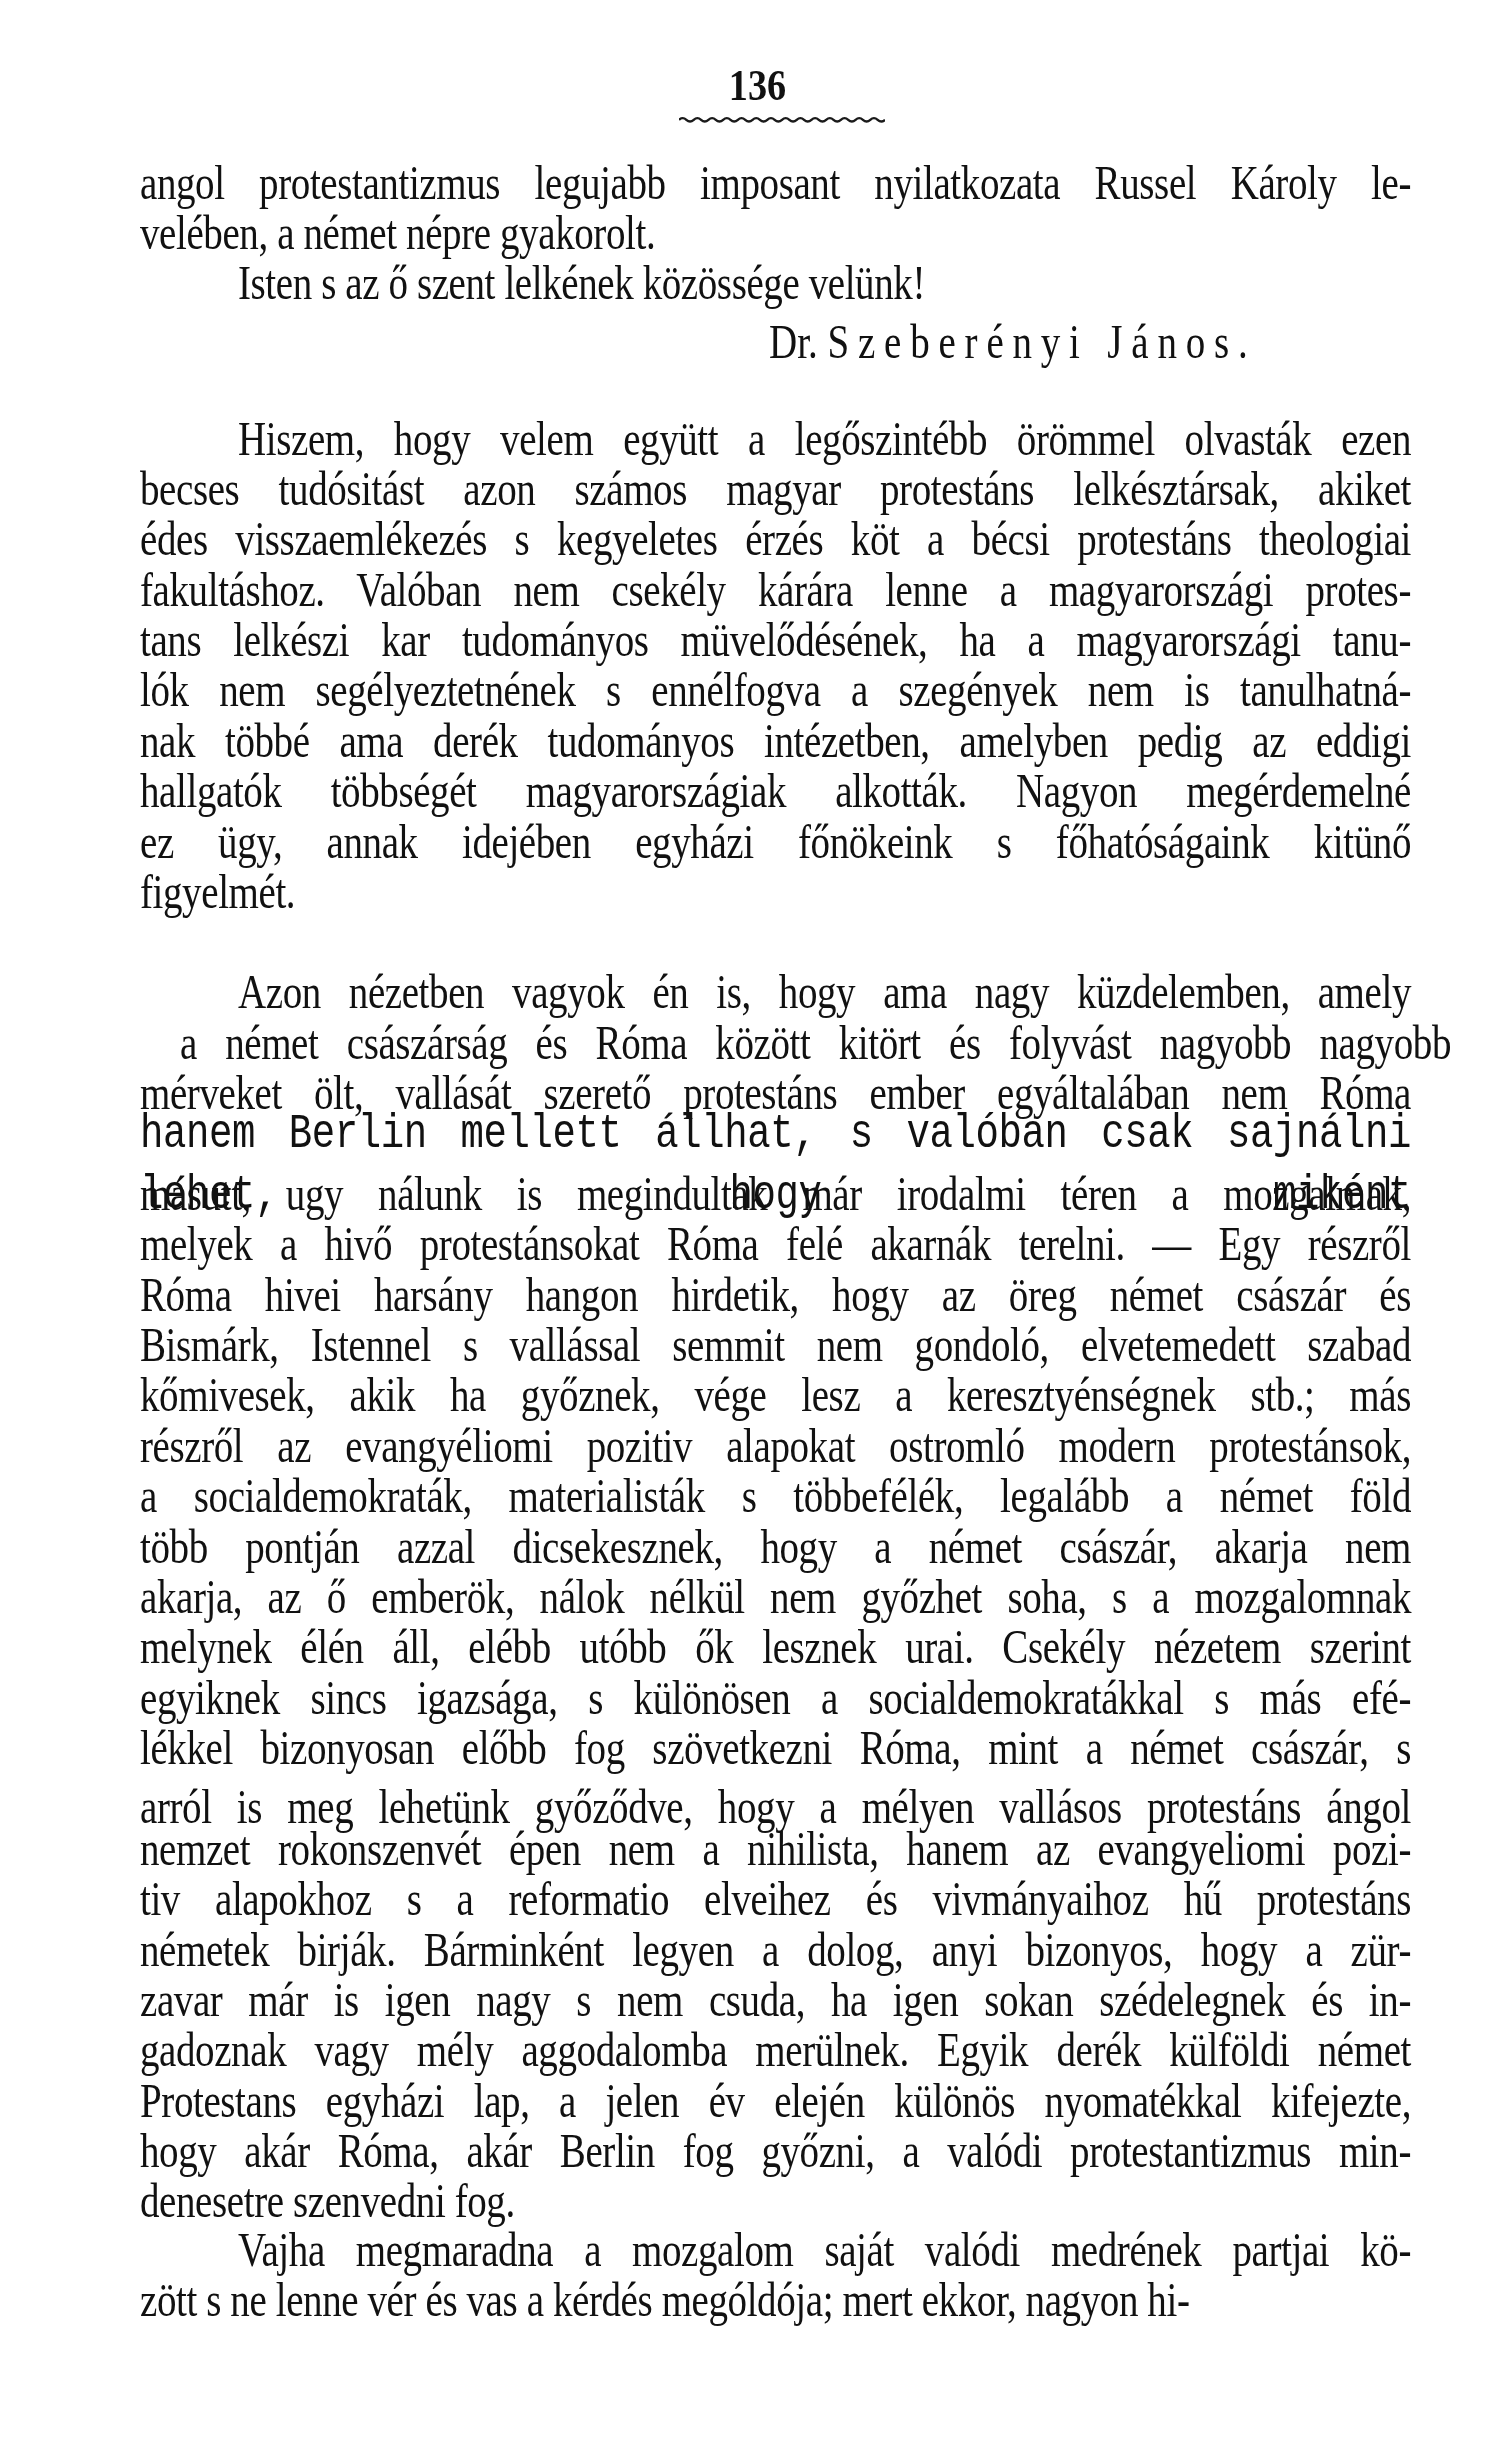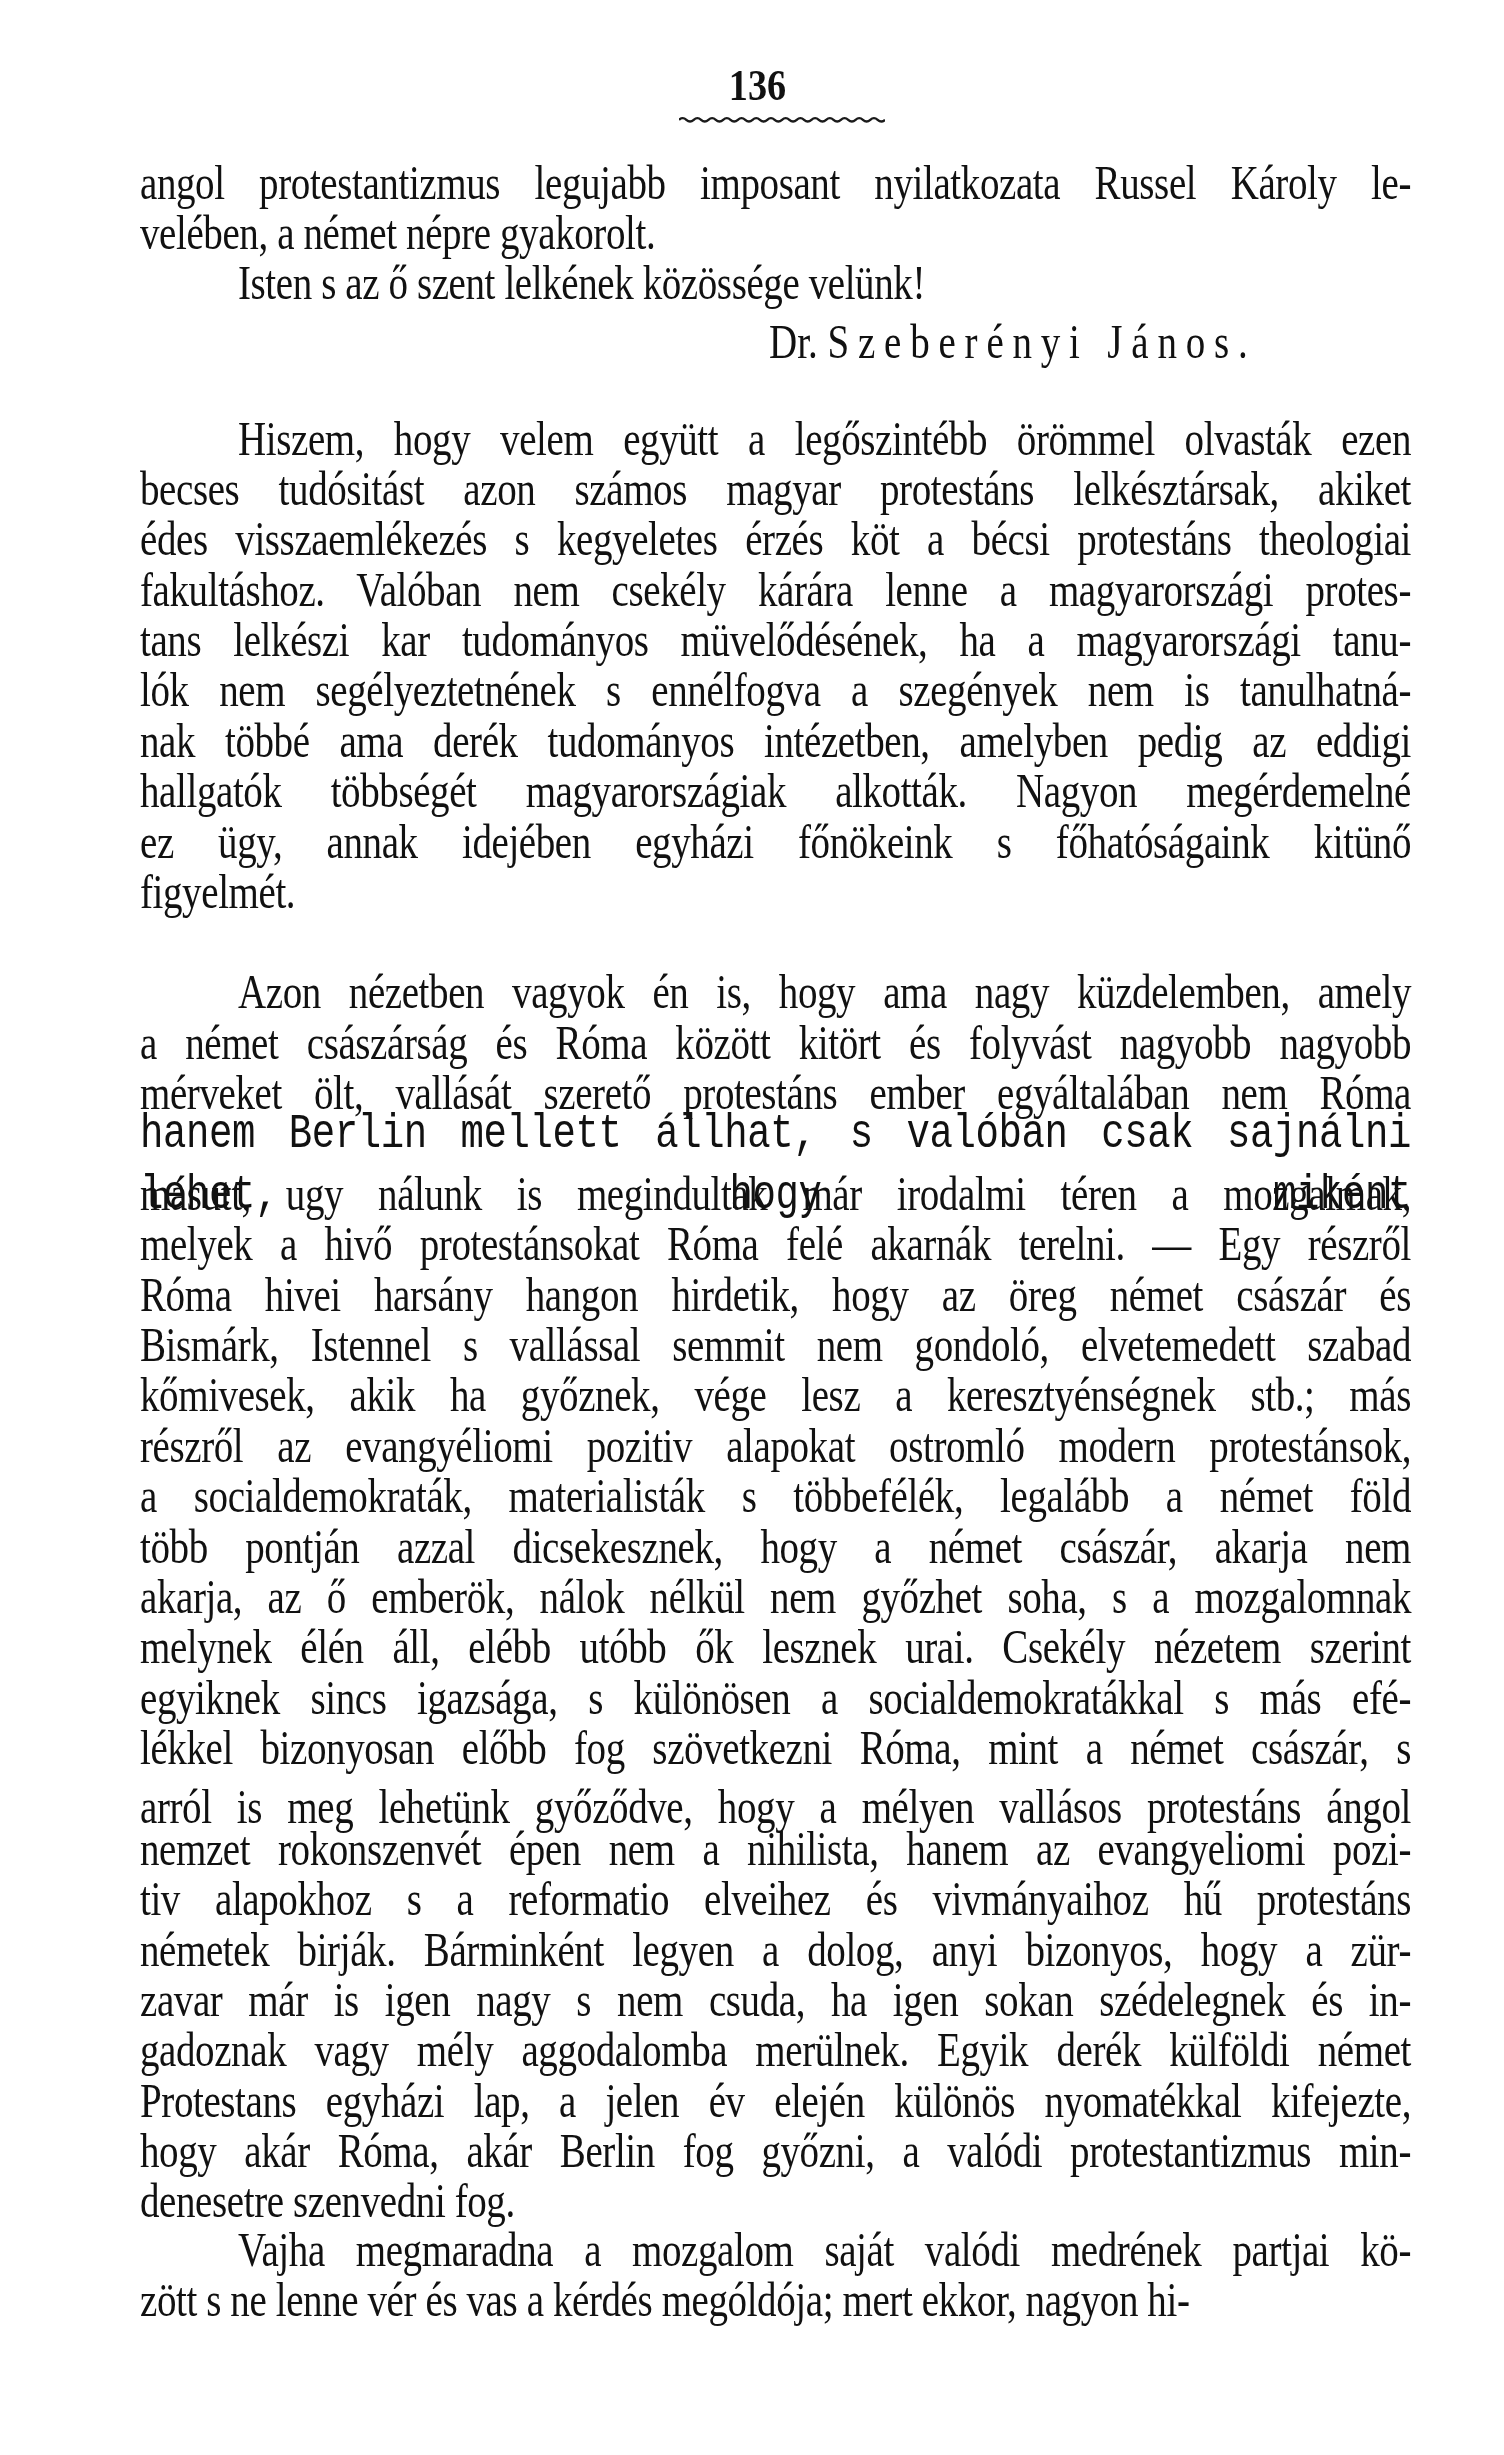--- a/index.html
+++ b/index.html
@@ -100,21 +100,21 @@
     <div class="line" style="top: 467px;"><span class="txt">becses tudósitást azon számos magyar protestáns lelkésztársak, akiket</span></div>
     <div class="line" style="top: 517px;"><span class="txt">édes visszaemlékezés s kegyeletes érzés köt a bécsi protestáns theologiai</span></div>
     <div class="line" style="top: 568px;"><span class="txt">fakultáshoz. Valóban nem csekély kárára lenne a magyarországi protes-</span></div>
     <div class="line" style="top: 618px;"><span class="txt">tans lelkészi kar tudományos müvelődésének, ha a magyarországi tanu-</span></div>
     <div class="line" style="top: 668px;"><span class="txt">lók nem segélyeztetnének s ennélfogva a szegények nem is tanulhatná-</span></div>
     <div class="line" style="top: 719px;"><span class="txt">nak többé ama derék tudományos intézetben, amelyben pedig az eddigi</span></div>
     <div class="line" style="top: 769px;"><span class="txt">hallgatók többségét magyarországiak alkották. Nagyon megérdemelné</span></div>
     <div class="line" style="top: 820px;"><span class="txt">ez ügy, annak idejében egyházi főnökeink s főhatóságaink kitünő</span></div>
     <div class="line last" style="top: 870px;"><span class="txt">figyelmét.</span></div>
     <div class="line indent" style="top: 970px;"><span class="txt">Azon nézetben vagyok én is, hogy ama nagy küzdelemben, amely</span></div>
-    <div class="line" style="top: 1021px;"><span class="txt">a német császárság és Róma között kitört és folyvást nagyobb nagyobb</span></div>
+    <div class="line" style="top: 1021px; margin-left: 40px;"><span class="txt">a német császárság és Róma között kitört és folyvást nagyobb nagyobb</span></div>
     <div class="line" style="top: 1071px;"><span class="txt">mérveket ölt, vallását szerető protestáns ember egyáltalában nem Róma</span></div>
     <div class="line" style="top: 1121px; font-family: Liberation Mono, monospace;"><span class="txt">hanem Berlin mellett állhat, s valóban csak sajnálni lehet, hogy miként</span></div>
     <div class="line" style="top: 1172px;"><span class="txt">másutt, ugy nálunk is megindultak már irodalmi téren a mozgalmak,</span></div>
     <div class="line" style="top: 1222px;"><span class="txt">melyek a hivő protestánsokat Róma felé akarnák terelni. — Egy részről</span></div>
     <div class="line" style="top: 1273px;"><span class="txt">Róma hivei harsány hangon hirdetik, hogy az öreg német császár és</span></div>
     <div class="line" style="top: 1323px;"><span class="txt">Bismárk, Istennel s vallással semmit nem gondoló, elvetemedett szabad</span></div>
     <div class="line" style="top: 1373px;"><span class="txt">kőmivesek, akik ha győznek, vége lesz a keresztyénségnek stb.; más</span></div>
     <div class="line" style="top: 1424px;"><span class="txt">részről az evangyéliomi pozitiv alapokat ostromló modern protestánsok,</span></div>
     <div class="line" style="top: 1474px;"><span class="txt">a socialdemokraták, materialisták s többefélék, legalább a német föld</span></div>
     <div class="line" style="top: 1525px;"><span class="txt">több pontján azzal dicsekesznek, hogy a német császár, akarja nem</span></div>

